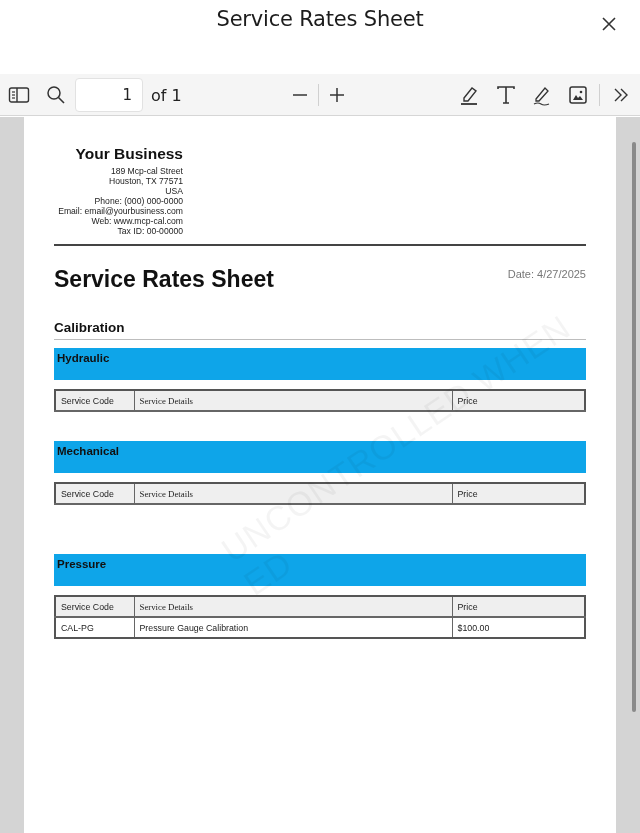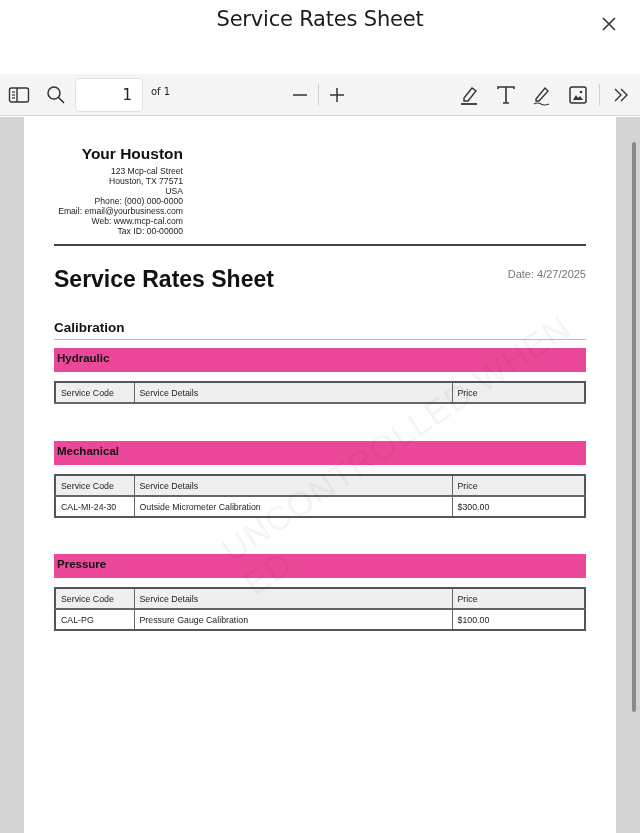--- a/index.html
+++ b/index.html
@@ -8,45 +8,45 @@
 
   
   .titlebar { position: absolute; left: 0; top: 0; width: 640px; height: 74px; background: #ffffff; }
   .titlebar .title { position: absolute; left: 0; right: 0; top: 7px; text-align: center; font-family: "DejaVu Sans", sans-serif; font-size: 21px; color: #1c1c1c; letter-spacing: -0.2px; }
   .titlebar .close { position: absolute; right: 20px; top: 13px; width: 22px; height: 22px; cursor: pointer; }
 
   
   .toolbar { position: absolute; left: 0; top: 74px; width: 640px; height: 42px; background: #f5f5f5; border-bottom: 1px solid #d6d6d6; }
   .tb-icon { position: absolute; top: 9px; width: 24px; height: 24px; display: flex; align-items: center; justify-content: center; cursor: pointer; }
   .page-input { position: absolute; left: 75px; top: 4px; width: 68px; height: 34px; background: #fff; border: 1px solid #e2e2e2; border-radius: 4px; font-family: "DejaVu Sans", sans-serif; font-size: 15px; color: #222; text-align: right; padding-right: 10px; line-height: 32px; }
-  .page-of { position: absolute; left: 151px; top: 12px; font-family: "DejaVu Sans", sans-serif; font-size: 10px; color: #222; }
+  .page-of { position: absolute; left: 151px; top: 12px; font-family: "DejaVu Sans", sans-serif; font-size: 16px; color: #222; }
   .tb-sep { position: absolute; top: 10px; width: 1px; height: 22px; background: #d0d0d0; }
 
   
   .viewer { position: absolute; left: 0; top: 117px; width: 640px; height: 716px; background: #d4d4d4; }
   .page { position: absolute; left: 24px; top: 0; width: 592px; height: 716px; background: #ffffff; overflow: hidden; }
   .scrollbar { position: absolute; left: 632px; top: 25px; width: 4px; height: 570px; background: #8a8a8a; border-radius: 2px; cursor: pointer; }
 
   
   .biz { position: absolute; left: 28px; top: 28px; width: 131px; text-align: right; }
   .biz .name { font-size: 15.5px; font-weight: bold; color: #111; margin-bottom: 3px; }
   .biz .line { font-size: 8.6px; line-height: 10px; color: #222; white-space: nowrap; }
   .hr-dark { position: absolute; left: 30px; top: 127px; width: 532px; height: 2px; background: #444; }
   .doc-title { position: absolute; left: 30px; top: 149px; font-size: 23px; font-weight: bold; color: #111; }
   .doc-date { position: absolute; right: 30px; top: 151px; font-size: 11px; color: #777; text-align: center; }
   .cat-title { position: absolute; left: 30px; top: 203px; font-size: 13.5px; font-weight: bold; color: #111; }
   .hr-light { position: absolute; left: 30px; top: 222px; width: 532px; height: 1px; background: #bdbdbd; }
 
   .subsec { position: absolute; left: 30px; width: 532px; }
-  .subsec .sub-head { height: 24px; background: #ec4899; font-size: 11.5px; font-weight: bold; color: #111; padding-left: 3px; line-height: 20px; }
+  .subsec .sub-head { height: 32px; background: #0ea5e9; font-size: 11.5px; font-weight: bold; color: #111; padding-left: 3px; line-height: 20px; }
   .subsec table { margin-top: 9px; width: 532px; border-collapse: collapse; border: 2px solid #555; font-size: 8.8px; color: #222; }
   .subsec th, .subsec td { border: 1px solid #666; height: 21px; padding: 0 5px; text-align: left; font-weight: normal; }
   .subsec th { background: #efefef; border-bottom: 2px solid #666; }
   .col-code { width: 79px; }
-  .col-details { width: 318px; }
+  .col-details { width: 318px; font-family: Liberation Serif, serif; }
 
   .watermark { position: absolute; left: 190px; top: 420px; transform: rotate(-34deg); transform-origin: left top; font-size: 34px; color: rgba(0,0,0,0.045); letter-spacing: 1px; line-height: 40px; white-space: nowrap; pointer-events: none; }
 </style>
 </head>
 <body>
 
 <div class="titlebar">
   <div class="title">Service Rates Sheet</div>
   <div class="close">
     <svg width="22" height="22" viewBox="0 0 22 22">
@@ -116,22 +116,22 @@
     <svg width="20" height="20" viewBox="0 0 20 20">
         <path d="M4 4 L10 10 L4 16 M10 4 L16 10 L10 16" fill="none" stroke="#333" stroke-width="1.4"></path>
       </svg>
   </div>
 </div>
 
 <div class="viewer">
   <div class="page">
 
     <div class="biz">
-      <div class="name">Your Houston</div>
-      <div class="line">123 Mcp-cal Street</div>
+      <div class="name">Your Business</div>
+      <div class="line">189 Mcp-cal Street</div>
       <div class="line">Houston, TX 77571</div>
       <div class="line">USA</div>
       <div class="line">Phone: (000) 000-0000</div>
       <div class="line">Email: email@yourbusiness.com</div>
       <div class="line">Web: www.mcp-cal.com</div>
       <div class="line">Tax ID: 00-00000</div>
     </div>
 
     <div class="hr-dark"></div>
     <div class="doc-title">Service Rates Sheet</div>
@@ -154,25 +154,20 @@
 
     <div class="subsec" style="top:324px">
       <div class="sub-head">Mechanical</div>
       <table>
         <tbody>
             <tr>
           <th class="col-code">Service Code</th>
           <th class="col-details">Service Details</th>
           <th>Price</th>
         </tr>
-        <tr>
-          <td>CAL-MI-24-30</td>
-          <td>Outside Micrometer Calibration</td>
-          <td>$300.00</td>
-        </tr>
       </tbody>
         </table>
     </div>
 
     <div class="subsec" style="top:437px">
       <div class="sub-head">Pressure</div>
       <table>
         <tbody>
             <tr>
           <th class="col-code">Service Code</th>

